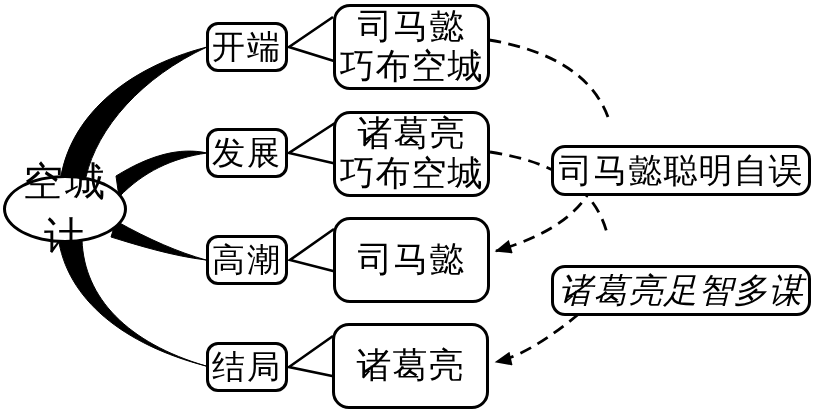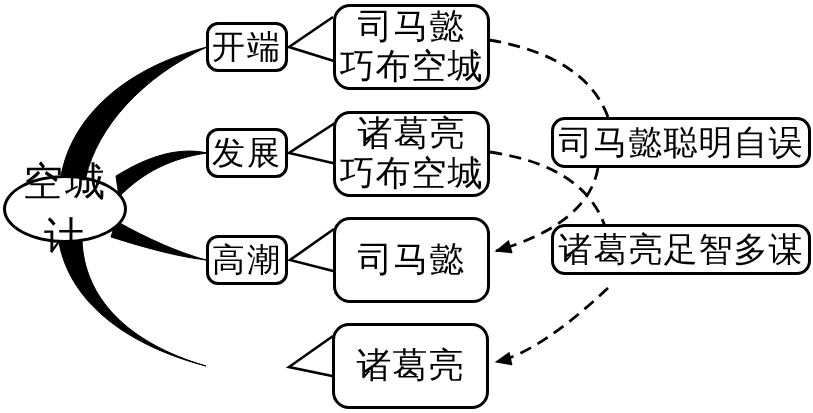--- a/index.html
+++ b/index.html
@@ -58,23 +58,24 @@
   }
   .event-1 { left: 333px; top: 4px; }
   .event-2 { left: 333px; top: 111px; }
   .event-3 { left: 333px; top: 217px; }
   .event-4 { left: 332px; top: 323px; }
   .conclusion {
     width: 260px; height: 51px;
     border-radius: 14px;
     font-size: 34px;
     letter-spacing: 1px;
+    margin-top: 28px;
   }
   .conclusion-1 { left: 551px; top: 117px; }
-  .conclusion-2 { left: 551px; top: 224px; }
+  .conclusion-2 { left: 551px; top: 237px; font-style: italic; }
   svg .solid-line { fill: none; stroke: #000000; stroke-width: 2.6; }
   svg .dashed-line { fill: none; stroke: #000000; stroke-width: 2.8; stroke-dasharray: 12 7.5; }
   svg .branch { fill: #000000; stroke: #000000; stroke-width: 1; }
 </style>
 </head>
 <body>
 
 <div class="canvas">
 
   <svg class="layer" viewBox="0 0 813 413" aria-hidden="true">
@@ -106,20 +107,23 @@
 
   <div class="node stage stage-1">
     <span>开端</span>
   </div>
   <div class="node stage stage-2">
     <span>发展</span>
   </div>
   <div class="node stage stage-3">
     <span>高潮</span>
   </div>
+  <div class="node stage stage-4">
+    <span>结局</span>
+  </div>
 
   <div class="node event event-1">
     <span>司马懿</span>
     <span>巧布空城</span>
   </div>
   <div class="node event event-2">
     <span>诸葛亮</span>
     <span>巧布空城</span>
   </div>
   <div class="node event event-3">

